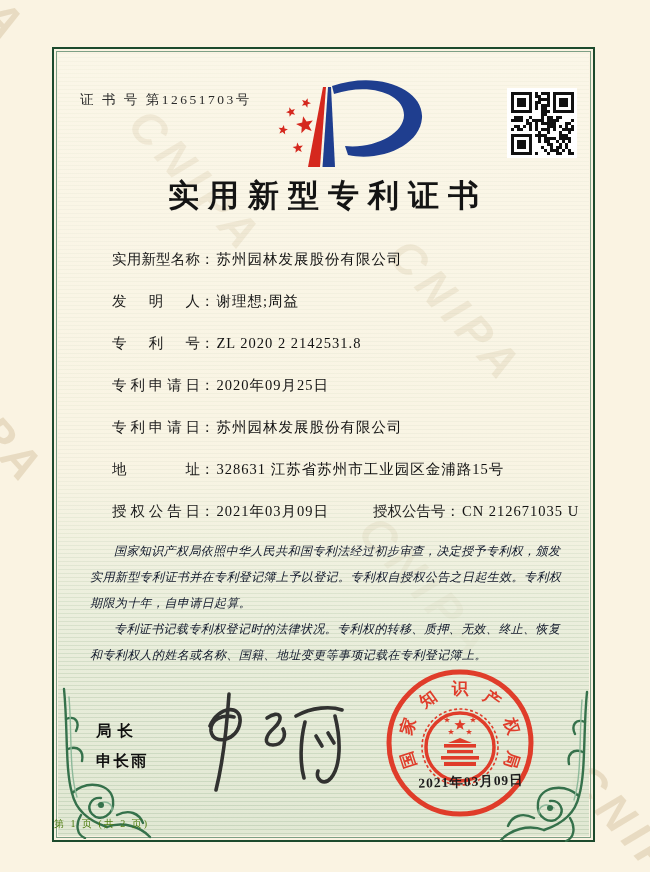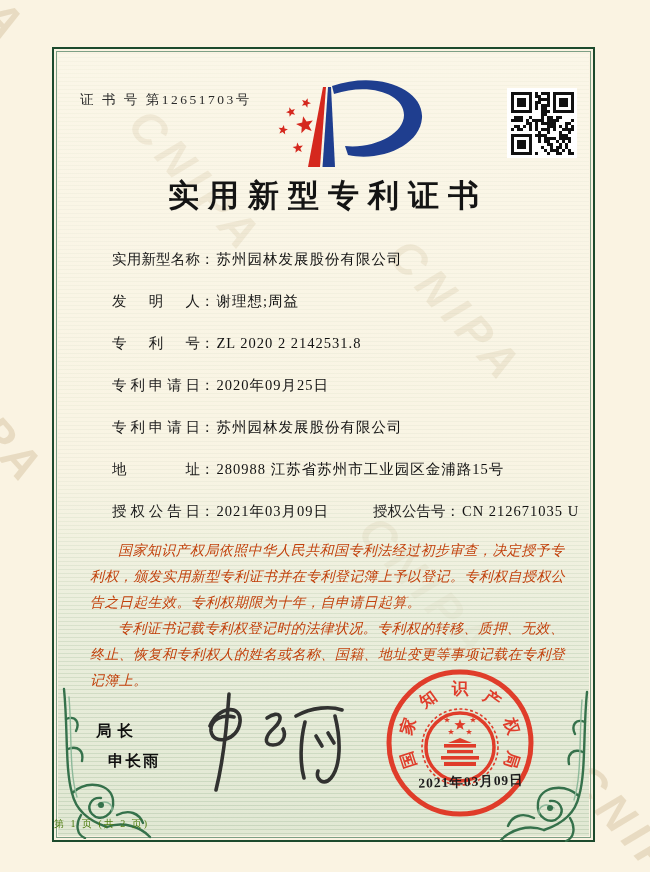--- a/index.html
+++ b/index.html
@@ -35,28 +35,28 @@
   .title{position:absolute;left:0;top:126px;width:100%;text-align:center;font-size:31px;
          font-weight:bold;letter-spacing:9px;text-indent:9px;color:#141414;}
 
   .fields{position:absolute;left:38px;top:201px;right:20px;font-size:14.5px;}
   .frow{height:19.5px;margin-bottom:22.5px;white-space:nowrap;}
   .f-label{display:inline-block;width:88px;text-align:justify;text-align-last:justify;color:#1b1b1b;vertical-align:top;margin-left:20px;}
   .f-colon{display:inline-block;margin:0 2px 0 0;}
   .f-value{letter-spacing:1px;color:#111;}
   .grant-no-group{margin-left:44px;}
 
-  .body-text{position:absolute;left:36px;top:489px;width:480px;font-size:14px;line-height:26px;
-             font-style:italic;letter-spacing:0.4px;color:#c2410c;}
+  .body-text{position:absolute;left:36px;top:489px;width:480px;font-size:12px;line-height:26px;
+             font-style:italic;letter-spacing:0.4px;color:#0f172a;}
   .body-text p{margin:0;text-indent:2em;}
 
   .signer-title{position:absolute;left:42px;top:672px;font-family:Liberation Sans, sans-serif;
         font-weight:bold;font-size:15.5px;letter-spacing:6px;color:#101010;}
   .signer-name{position:absolute;left:42px;top:702px;font-family:"Liberation Sans","DejaVu Sans",sans-serif;
-        font-weight:bold;font-size:15.5px;letter-spacing:2px;color:#101010;margin-left:12px;}
+        font-weight:bold;font-size:15.5px;letter-spacing:2px;color:#101010;}
   .signature{position:absolute;left:134px;top:636px;width:162px;height:114px;}
 
   .seal{position:absolute;left:330px;top:618px;width:152px;height:152px;}
   .seal-date{position:absolute;left:341px;top:724px;width:152px;text-align:center;font-size:13.5px;
              font-weight:bold;color:#1c1c1c;letter-spacing:1px;transform:rotate(-2deg);}
 
   .flourish{position:absolute;width:106px;height:152px;}
   .flourish.bl{left:3px;top:638px;}
   .flourish.br{left:434px;top:641px;transform:scaleX(-1);}
 
@@ -254,21 +254,21 @@
         <div class="frow">
           <span class="f-label">专利号</span><span class="f-colon">：</span><span class="f-value">ZL 2020 2 2142531.8</span>
         </div>
         <div class="frow">
           <span class="f-label">专利申请日</span><span class="f-colon">：</span><span class="f-value">2020年09月25日</span>
         </div>
         <div class="frow">
           <span class="f-label">专利申请日</span><span class="f-colon">：</span><span class="f-value">苏州园林发展股份有限公司</span>
         </div>
         <div class="frow">
-          <span class="f-label">地址</span><span class="f-colon">：</span><span class="f-value">280988 江苏省苏州市工业园区金浦路15号</span>
+          <span class="f-label">地址</span><span class="f-colon">：</span><span class="f-value">328631 江苏省苏州市工业园区金浦路15号</span>
         </div>
         <div class="frow">
           <span class="f-label">授权公告日</span><span class="f-colon">：</span><span class="f-value">2021年03月09日</span><span class="grant-no-group"><span>授权公告号</span><span class="f-colon">：</span><span class="f-value">CN 212671035 U</span></span>
         </div>
       </div>
 
       <div class="body-text">
         <p>国家知识产权局依照中华人民共和国专利法经过初步审查，决定授予专利权，颁发实用新型专利证书并在专利登记簿上予以登记。专利权自授权公告之日起生效。专利权期限为十年，自申请日起算。</p>
         <p>专利证书记载专利权登记时的法律状况。专利权的转移、质押、无效、终止、恢复和专利权人的姓名或名称、国籍、地址变更等事项记载在专利登记簿上。</p>
       </div>

